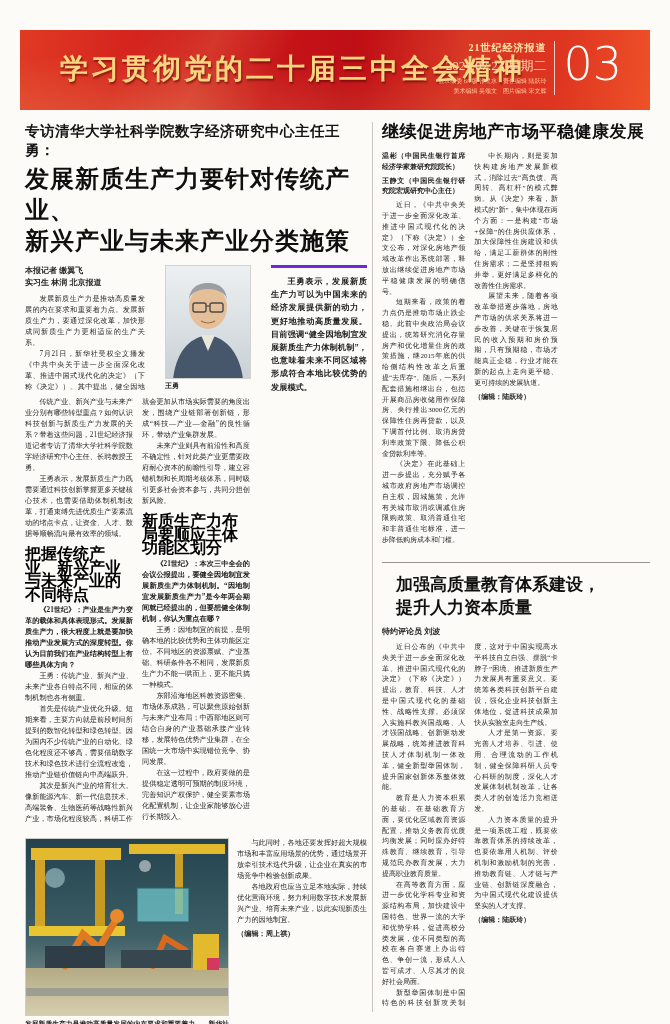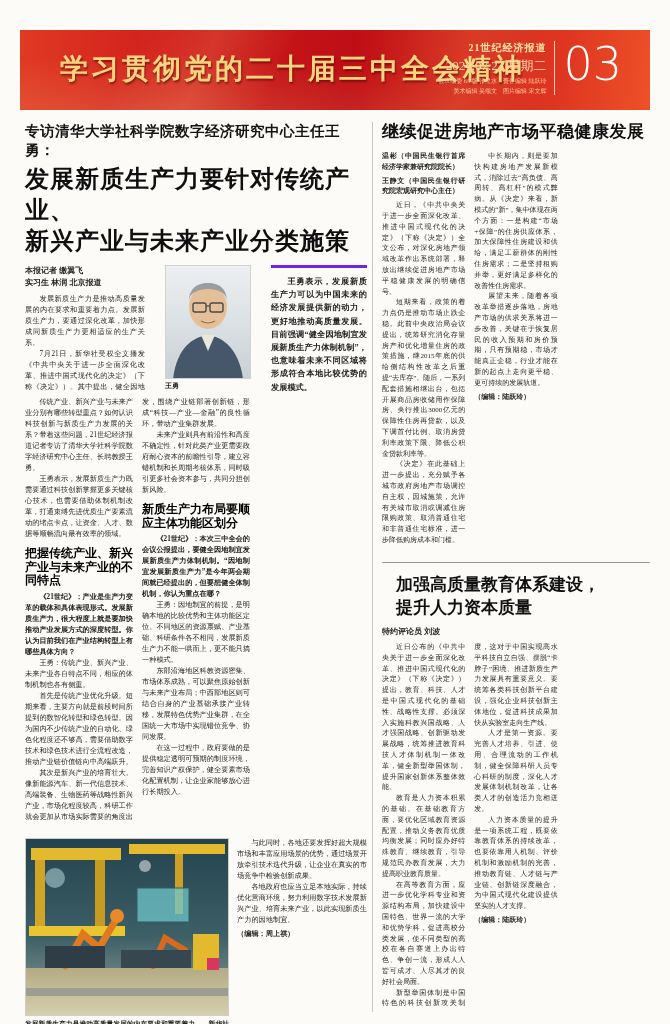--- a/index.html
+++ b/index.html
@@ -25,21 +25,21 @@
   .bcredits { font-size:6px; line-height:8px; color:#ffc9a0; margin-top:2px; }
   .vline { width:1px; height:54px; background:rgba(255,255,255,.75); }
   .pagenum { font-size:46px; line-height:1; color:#ffffff; font-family:"DejaVu Sans", sans-serif; font-weight:300; }
 
   
   .para { text-indent:2em; text-align:justify; }
   .para.q { font-weight:bold; color:#1c1c1c; }
   .para.au { font-weight:bold; text-indent:0; margin-bottom:3px; }
   .para.end { font-weight:bold; text-align:left; text-indent:0; margin-top:3px; }
   .para.h { font-family:"Liberation Sans", sans-serif; font-weight:bold; color:#000;
-    font-size:12px; line-height:13.5px; text-indent:0; text-align:left; margin:7px 0 4px; }
+    font-size:16px; line-height:13.5px; text-indent:0; text-align:left; margin:7px 0 4px; }
 
   
   .left-article { position:absolute; left:25px; top:122px; width:342px; }
   .kicker { font-size:14.5px; font-weight:bold; color:#151515; letter-spacing:.5px;
     font-family:"Liberation Sans", sans-serif; }
   .lhead { margin-top:3px; font-size:24px; line-height:31px; font-weight:bold; color:#0f0f0f;
     letter-spacing:1px; font-family:"Liberation Sans", sans-serif; }
   .rowA { display:flex; gap:20px; margin-top:9px; height:126px; }
   .leadcol { width:120px; overflow:hidden; font-size:7.2px; line-height:11px; }
   .byline { font-size:8px; line-height:12px; font-weight:bold; margin-bottom:5px;

